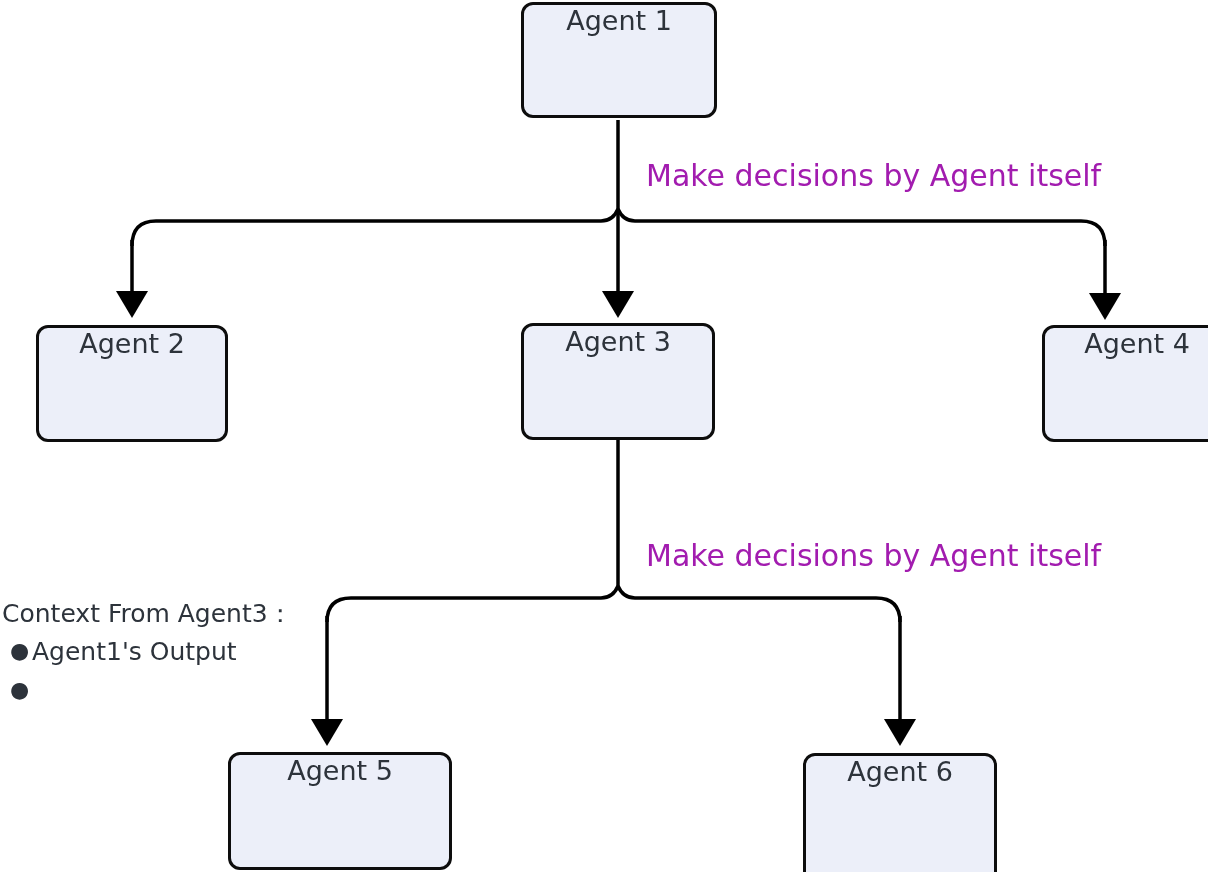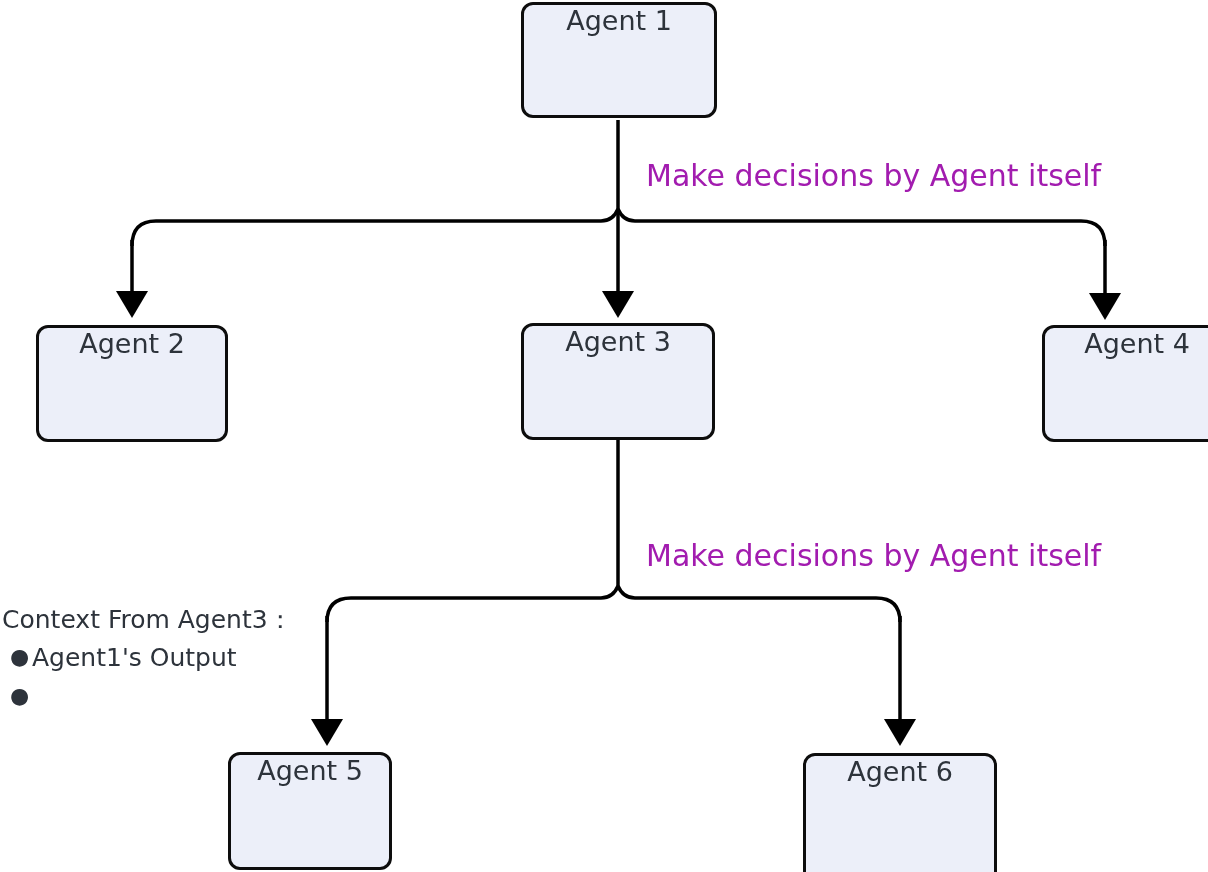--- a/index.html
+++ b/index.html
@@ -24,39 +24,39 @@
     border-radius: 12px;
     display: flex;
     justify-content: center;
     font-size: 27px;
     color: #2d333b;
   }
   .n1 { left: 521px; top: 2px;   width: 196px; height: 116px; }
   .n2 { left: 36px;  top: 325px; width: 192px; height: 117px; }
   .n3 { left: 521px; top: 323px; width: 194px; height: 117px; }
   .n4 { left: 1010px;top: 325px; width: 190px; height: 117px; margin-left: 32px; }
-  .n5 { left: 228px; top: 752px; width: 164px; height: 118px; }
+  .n5 { left: 228px; top: 752px; width: 224px; height: 118px; }
   .n6 { left: 803px; top: 753px; width: 194px; height: 139px; }
   .edge-label {
     position: absolute;
     font-size: 30px;
     color: #a21caf;
     white-space: nowrap;
   }
   .el1 { left: 646px; top: 158px; }
   .el2 { left: 646px; top: 538px; }
   .annotation {
     position: absolute;
     left: 2px; top: 598px;
     width: 320px;
     color: #2d333b;
     font-size: 25px;
     line-height: 32px;
   }
-  .annotation .ann-title { margin: 6px 0 6px 0; }
+  .annotation .ann-title { margin: 0 0 6px 0; }
   .annotation ul {
     margin: 0;
     padding: 0 0 0 30px;
     list-style: none;
   }
   .annotation li { position: relative; margin-bottom: 7px; }
   .annotation li .bullet {
     position: absolute;
     left: -22px;
     top: -1px;

